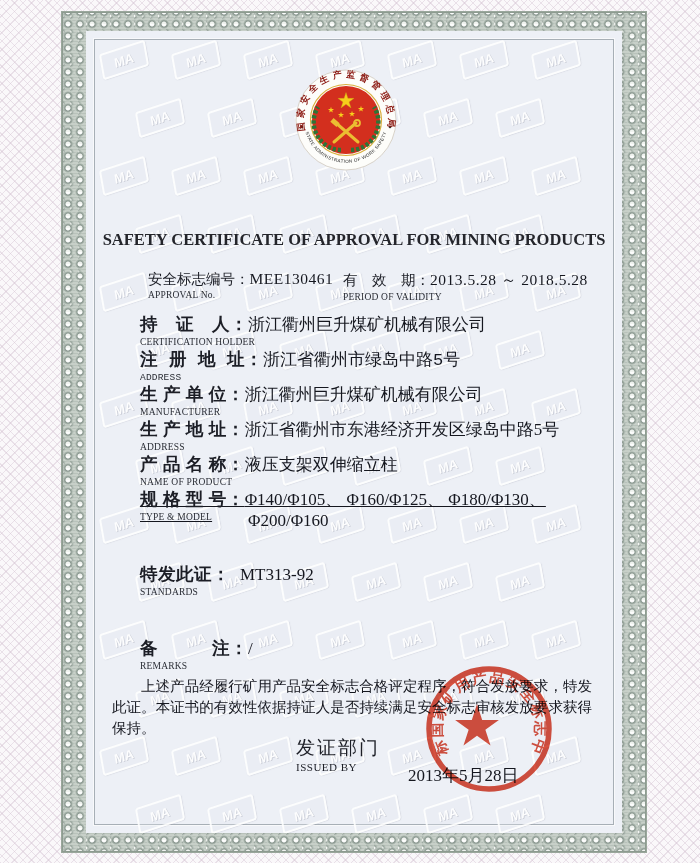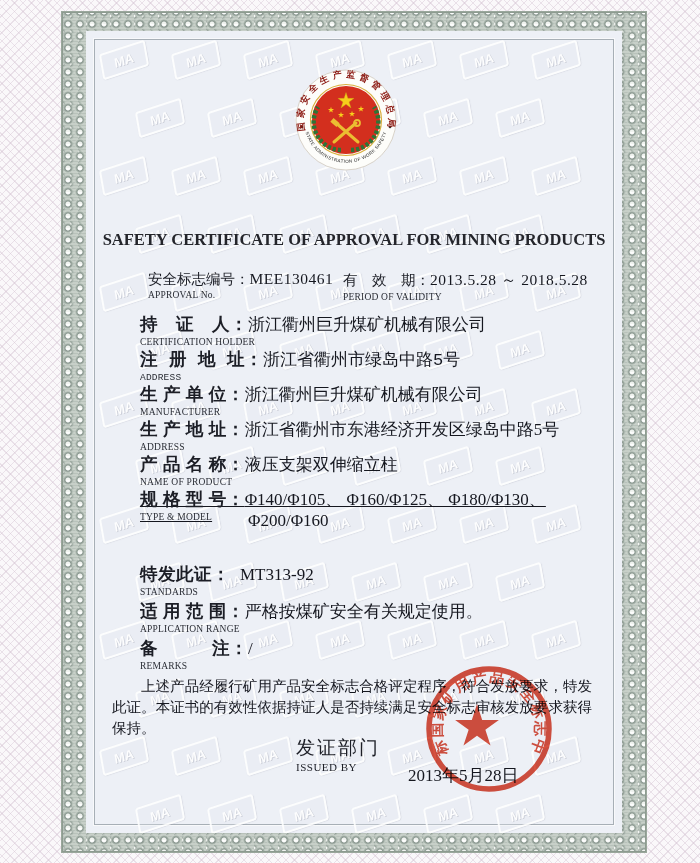--- a/index.html
+++ b/index.html
@@ -250,24 +250,20 @@
   </div>
   <div class="frow" style="top:487px;text-decoration:underline;">
     <span class="zh">规 格 型 号：</span><span class="val">Φ140/Φ105、 Φ160/Φ125、 Φ180/Φ130、</span>
     <div class="en">TYPE &amp; MODEL</div>
     <div class="val2line">Φ200/Φ160</div>
   </div>
   <div class="frow" style="top:562px;">
     <span class="zh">特发此证：</span><span class="val val-indent">MT313-92</span>
     <div class="en">STANDARDS</div>
   </div>
-  <div class="frow" style="top:599px;">
-    <span class="zh">适 用 范 围：</span><span class="val">严格按煤矿安全有关规定使用。</span>
-    <div class="en">APPLICATION RANGE</div>
-  </div>
   <div class="frow" style="top:636px;">
     <span class="zh">备　　　注：</span><span class="val">/</span>
     <div class="en">REMARKS</div>
   </div>
 
   <div id="statement" class="abs">上述产品经履行矿用产品安全标志合格评定程序，符合发放要求，特发此证。本证书的有效性依据持证人是否持续满足安全标志审核发放要求获得保持。</div>
 
   <div id="issued" class="abs">
     <div class="dept">发证部门</div>
     <div class="by">ISSUED BY</div>

